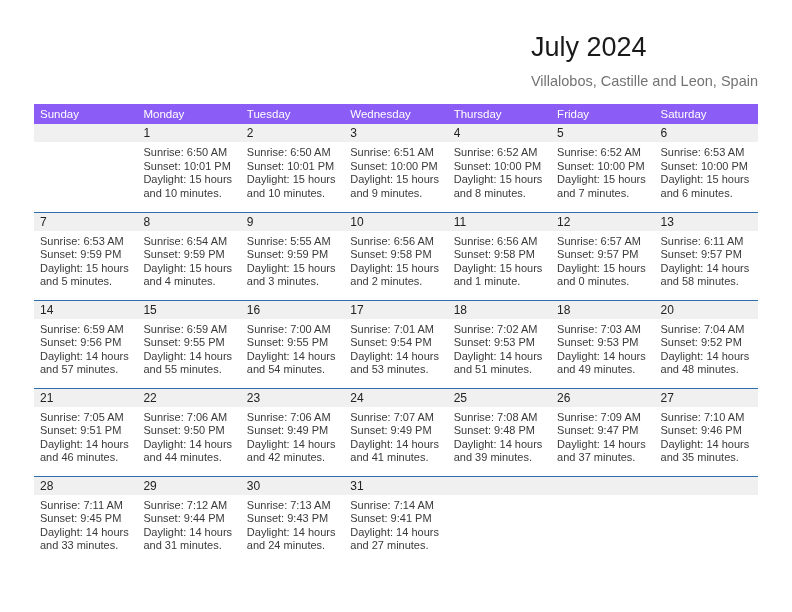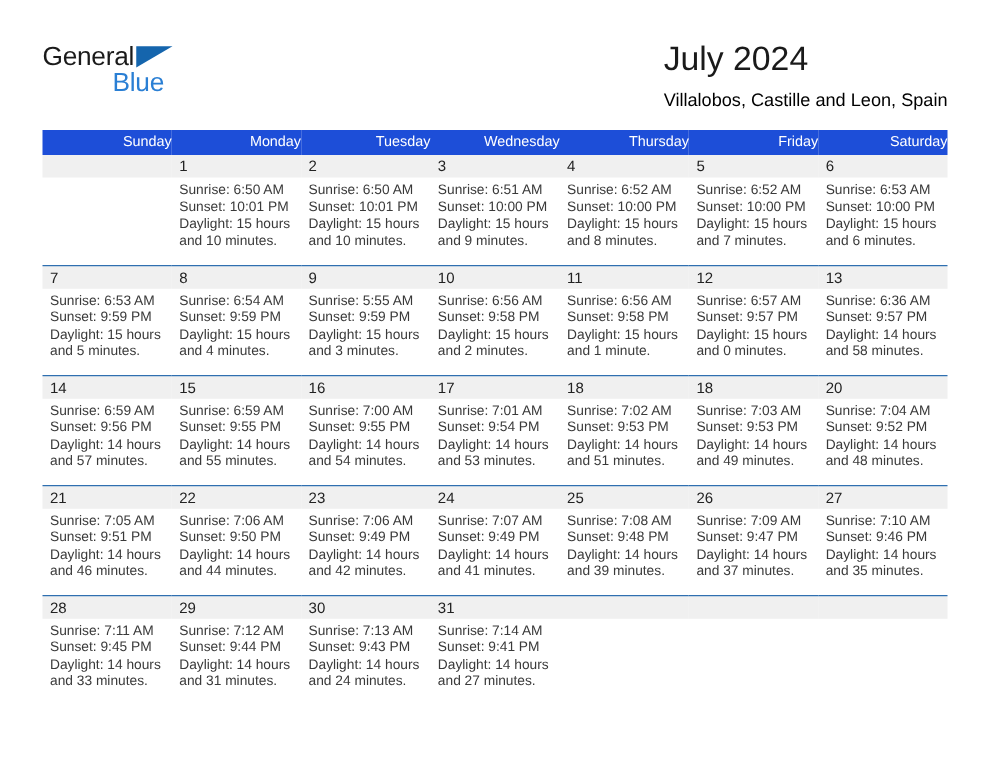--- a/index.html
+++ b/index.html
@@ -72,42 +72,42 @@
     top: 0;
   }
   .cal-title {
     font-size: 27px;
     color: #1a1a1a;
     line-height: 34px;
     white-space: nowrap;
   }
   .cal-subtitle {
     font-size: 14.5px;
-    color: #000000;
+    color: #737373;
     line-height: 22px;
     margin-top: 6px;
     white-space: nowrap;
   }
 
   
   .calendar {
     position: absolute;
     left: 34px;
     top: 104px;
     width: 724px;
     border-collapse: collapse;
     table-layout: fixed;
   }
 
   .calendar th {
-    background: #1d4ed8;
+    background: #8b5cf6;
     color: #ffffff;
     font-size: 11.5px;
     font-weight: normal;
-    text-align: right;
+    text-align: left;
     padding: 4px 0 4px 6px;
     height: 13px;
     box-sizing: border-box;
   }
 
   .calendar td {
     vertical-align: top;
     padding: 0;
     border-top: 1px solid #2f6fb0;
     height: 88px;
@@ -144,25 +144,20 @@
     white-space: nowrap;
   }
 </style>
 </head>
 <body>
 
 <div class="page">
 
   <div class="top-bar">
 
-    <div class="logo">
-      <span class="logo-general">General</span>
-      <span class="logo-tri"></span>
-      <span class="logo-blue">Blue</span>
-    </div>
 
     <div class="title-block">
       <div class="cal-title">July 2024</div>
       <div class="cal-subtitle">Villalobos, Castille and Leon, Spain</div>
     </div>
 
   </div>
 
   <table class="calendar">
     <thead>
@@ -320,21 +315,21 @@
                 <div>Sunset: 9:57 PM</div>
                 <div>Daylight: 15 hours</div>
                 <div>and 0 minutes.</div>
               </div>
             </div>
           </td>
           <td>
             <div class="cell-inner">
               <div class="daynum">13</div>
               <div class="details">
-                <div>Sunrise: 6:36 AM</div>
+                <div>Sunrise: 6:11 AM</div>
                 <div>Sunset: 9:57 PM</div>
                 <div>Daylight: 14 hours</div>
                 <div>and 58 minutes.</div>
               </div>
             </div>
           </td>
         </tr>
         <tr class="week">
           <td>
             <div class="cell-inner">

